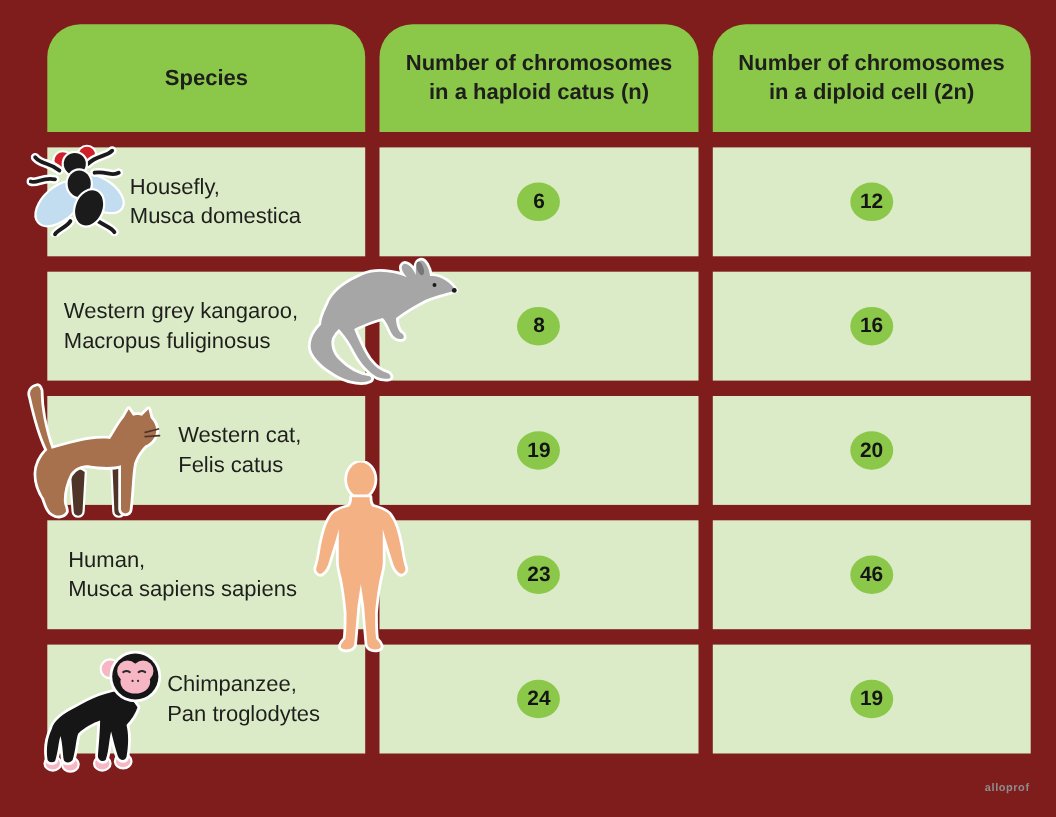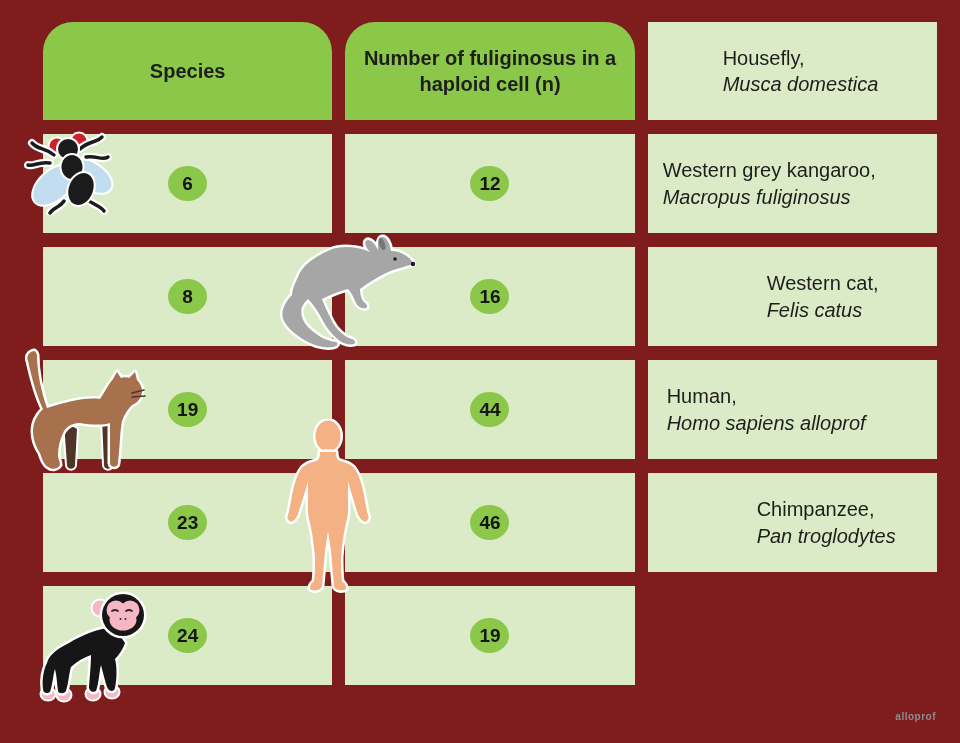--- a/index.html
+++ b/index.html
@@ -19,21 +19,21 @@
     display:flex;align-items:center;justify-content:center;
     text-align:center;
     font-weight:bold;font-size:20px;line-height:1.3;color:#1E1E1C;
     padding:0 16px;
   }
   .body-cell{background:#DBEBC7;}
   .species-cell{
     display:flex;flex-direction:column;justify-content:center;
     font-size:20px;line-height:1.32;color:#1E1E1C;
   }
-  .species-cell .sci{font-style:italic;}
+  .species-cell .sci{}
   .pl-fly{padding-left:75px;}
   .pl-kang{padding-left:15px;}
   .pl-cat{padding-left:119px;}
   .pl-human{padding-left:19px;}
   .pl-chimp{padding-left:109px;}
   .num-cell{display:flex;align-items:center;justify-content:center;}
   .badge{
     min-width:39px;height:35px;box-sizing:border-box;
     background:#8BC84A;border-radius:50%;
     display:flex;align-items:center;justify-content:center;
@@ -58,21 +58,22 @@
   }
 </style>
 </head>
 <body>
 
 <div class="stage">
 
   <div class="grid">
 
     <div class="header-cell">Species</div>
-    <div class="header-cell">Number of fuliginosus in a haploid cell (n)</div>
+    <div class="header-cell">Number of chromosomes in a haploid catus (n)</div>
+    <div class="header-cell">Number of chromosomes in a diploid cell (2n)</div>
 
     <div class="body-cell species-cell pl-fly">
       <div class="common">Housefly,</div>
       <div class="sci">Musca domestica</div>
     </div>
     <div class="body-cell num-cell">
       <span class="badge">6</span>
     </div>
     <div class="body-cell num-cell">
       <span class="badge">12</span>
@@ -90,26 +91,26 @@
     </div>
 
     <div class="body-cell species-cell pl-cat">
       <div class="common">Western cat,</div>
       <div class="sci">Felis catus</div>
     </div>
     <div class="body-cell num-cell">
       <span class="badge">19</span>
     </div>
     <div class="body-cell num-cell">
-      <span class="badge">44</span>
+      <span class="badge">20</span>
     </div>
 
     <div class="body-cell species-cell pl-human">
       <div class="common">Human,</div>
-      <div class="sci">Homo sapiens alloprof</div>
+      <div class="sci">Musca sapiens sapiens</div>
     </div>
     <div class="body-cell num-cell">
       <span class="badge">23</span>
     </div>
     <div class="body-cell num-cell">
       <span class="badge">46</span>
     </div>
 
     <div class="body-cell species-cell pl-chimp">
       <div class="common">Chimpanzee,</div>

